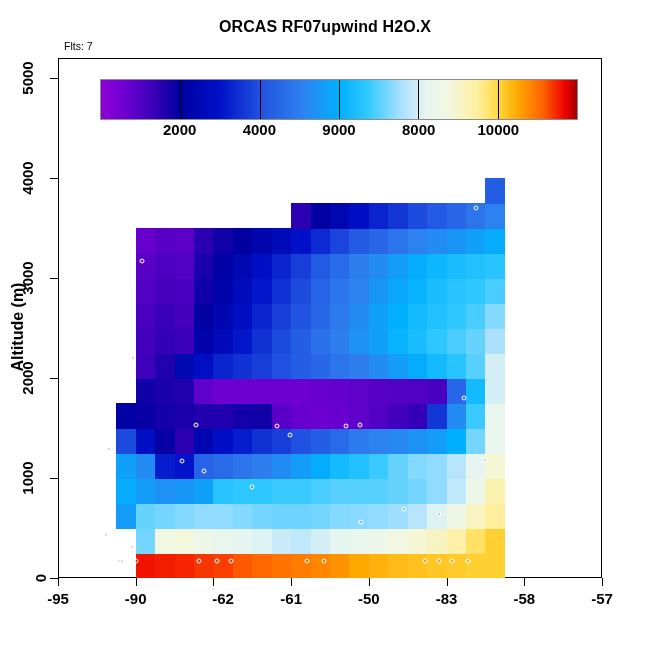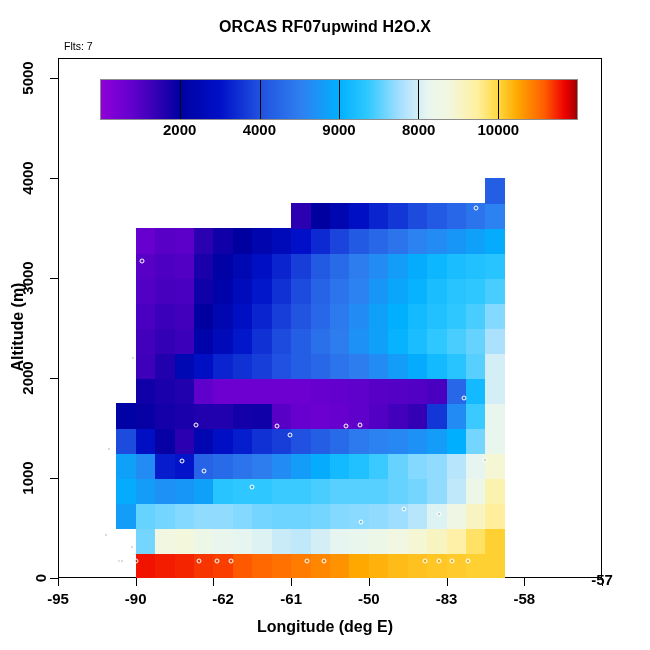--- a/index.html
+++ b/index.html
@@ -502,19 +502,18 @@
       <div class="xlab" style="left: 197px; top: 590px; margin-left: 26px;">-62</div>
       <div class="xtickmark" style="left: 291.143px; top: 578px;"></div>
       <div class="xlab" style="left: 291.143px; top: 590px;">-61</div>
       <div class="xtickmark" style="left: 368.857px; top: 578px;"></div>
       <div class="xlab" style="left: 368.857px; top: 590px;">-50</div>
       <div class="xtickmark" style="left: 446.571px; top: 578px;"></div>
       <div class="xlab" style="left: 446.571px; top: 590px;">-83</div>
       <div class="xtickmark" style="left: 524.286px; top: 578px;"></div>
       <div class="xlab" style="left: 524.286px; top: 590px;">-58</div>
       <div class="xtickmark" style="left: 602px; top: 578px;"></div>
-      <div class="xlab" style="left: 602px; top: 571px;">-57</div>
+      <div class="xlab" style="left: 602px; top: 590px;">-57</div>
     </div>
 
-  <div class="axis-title-x">Longitude (deg E)</div>
   <div class="axis-title-y">Altitude (m)</div>
 
 </div>
 
 </body></html>

